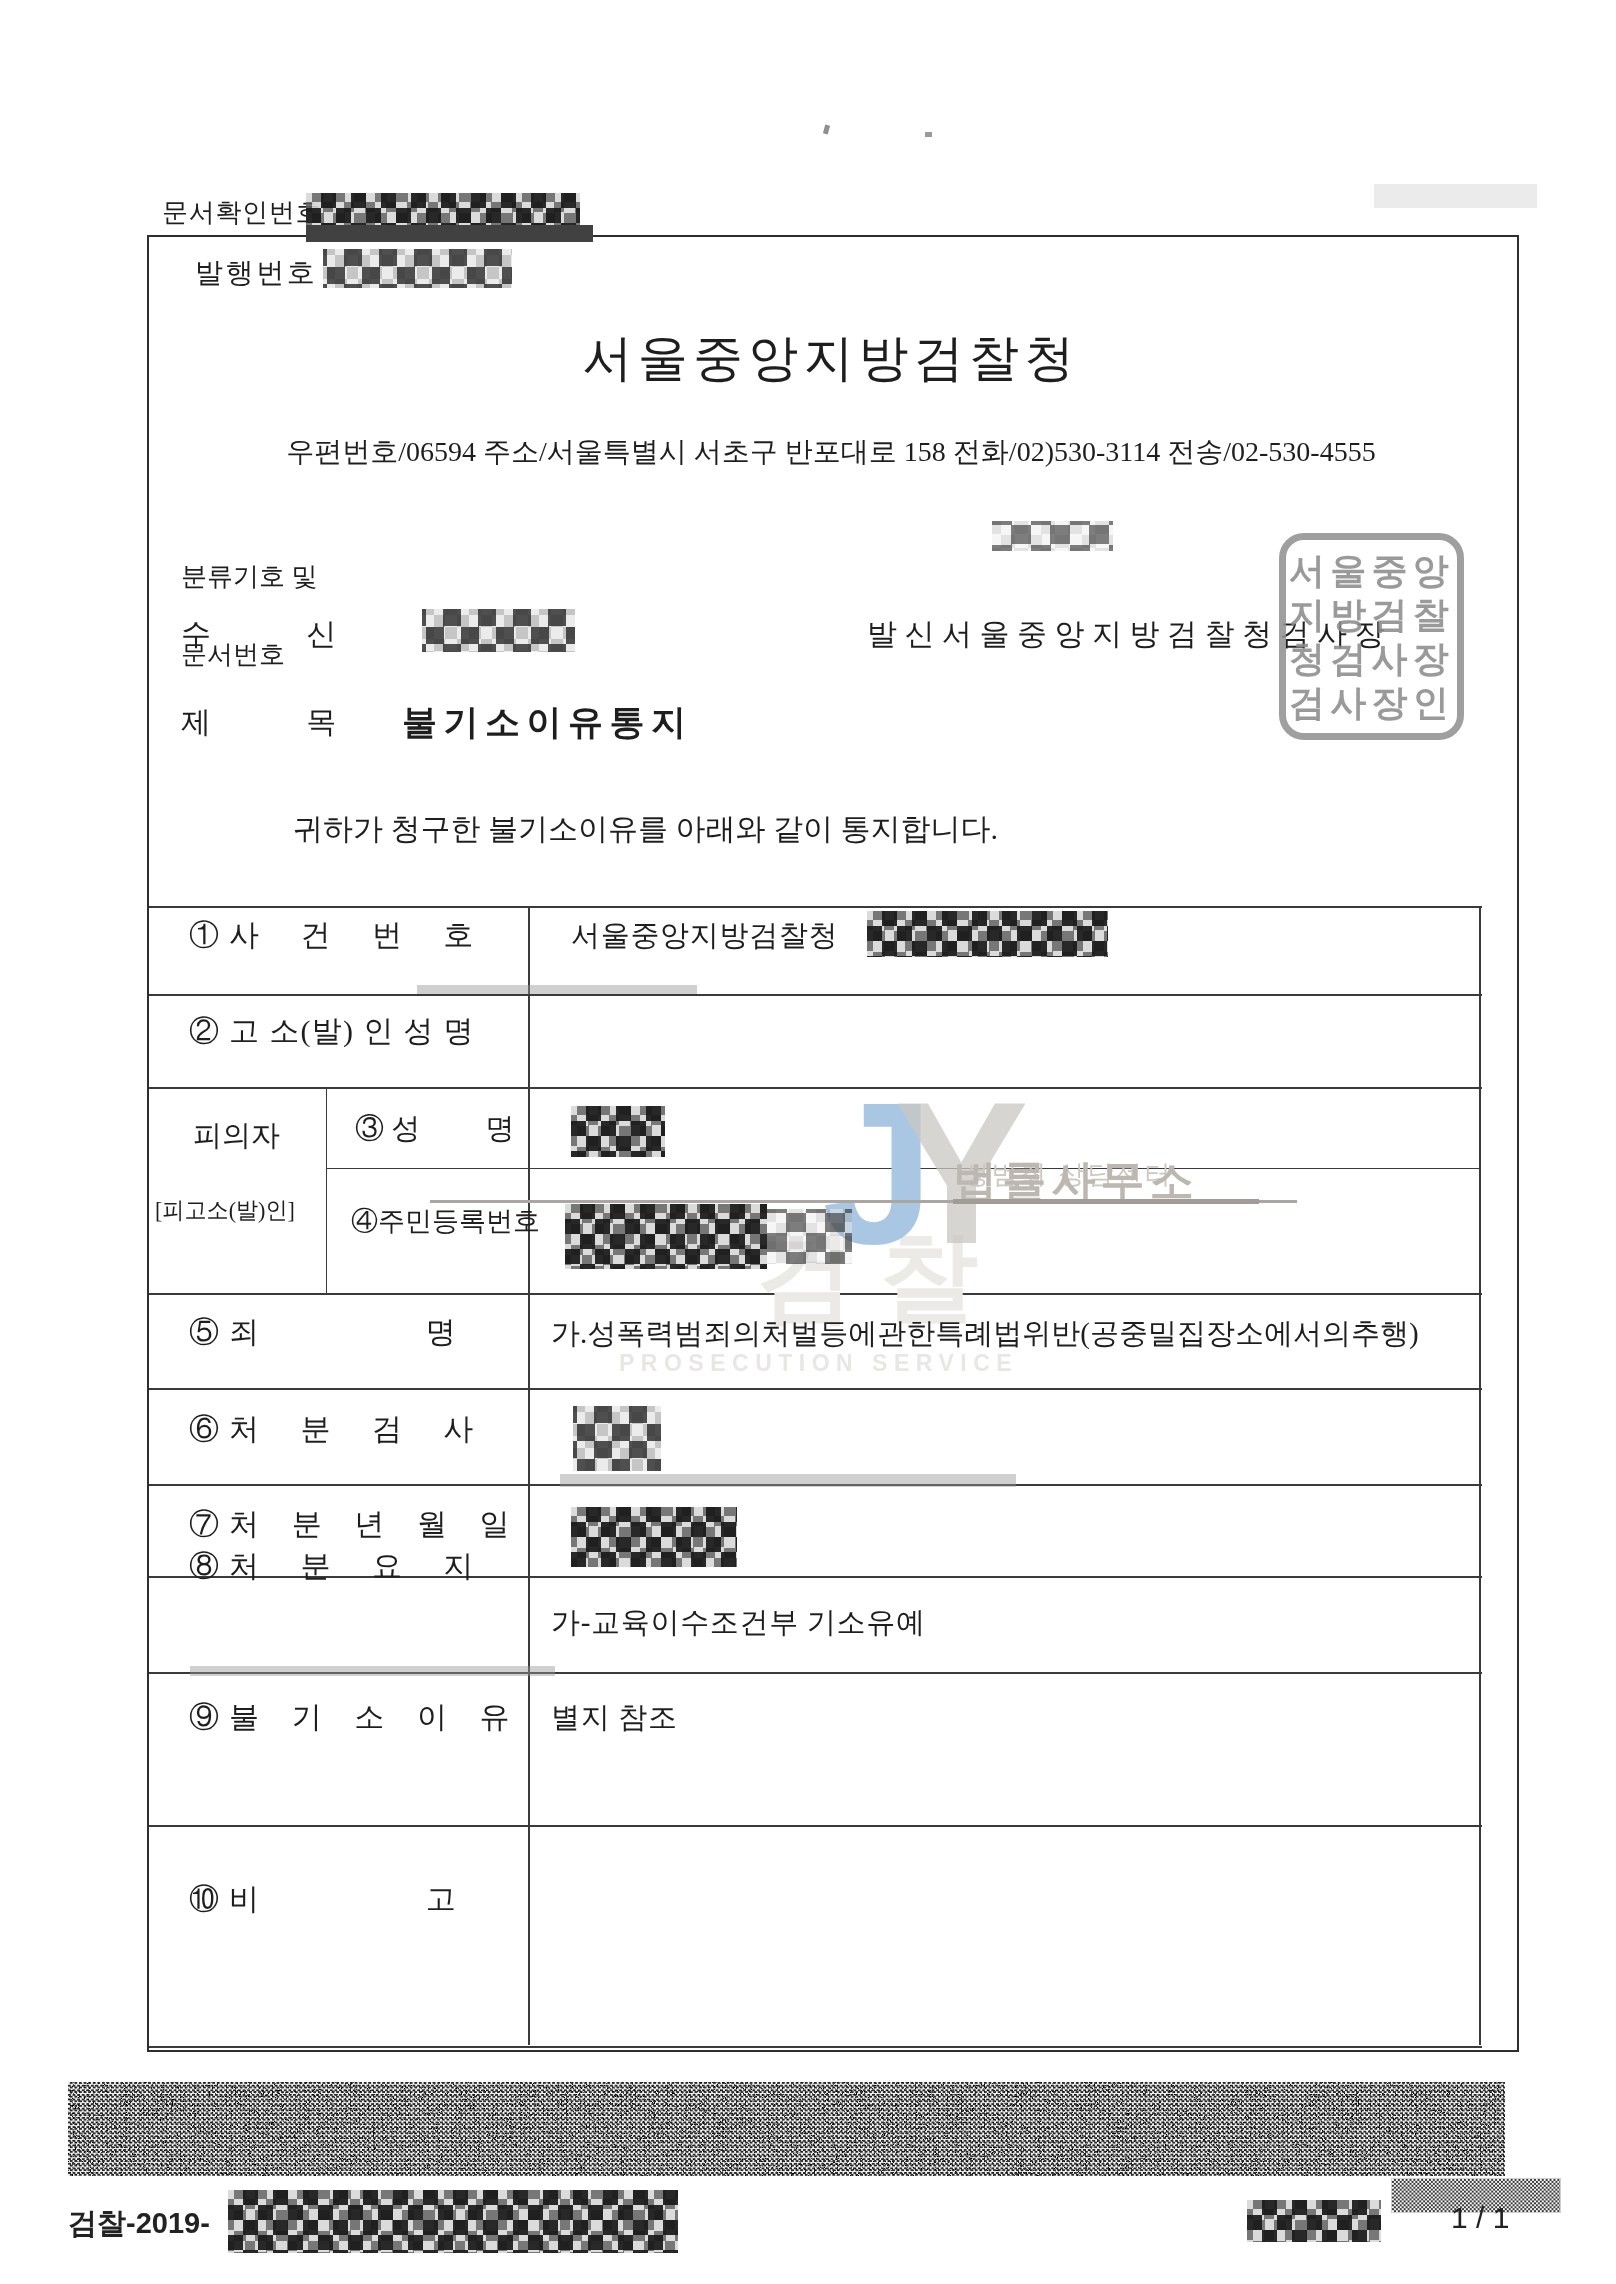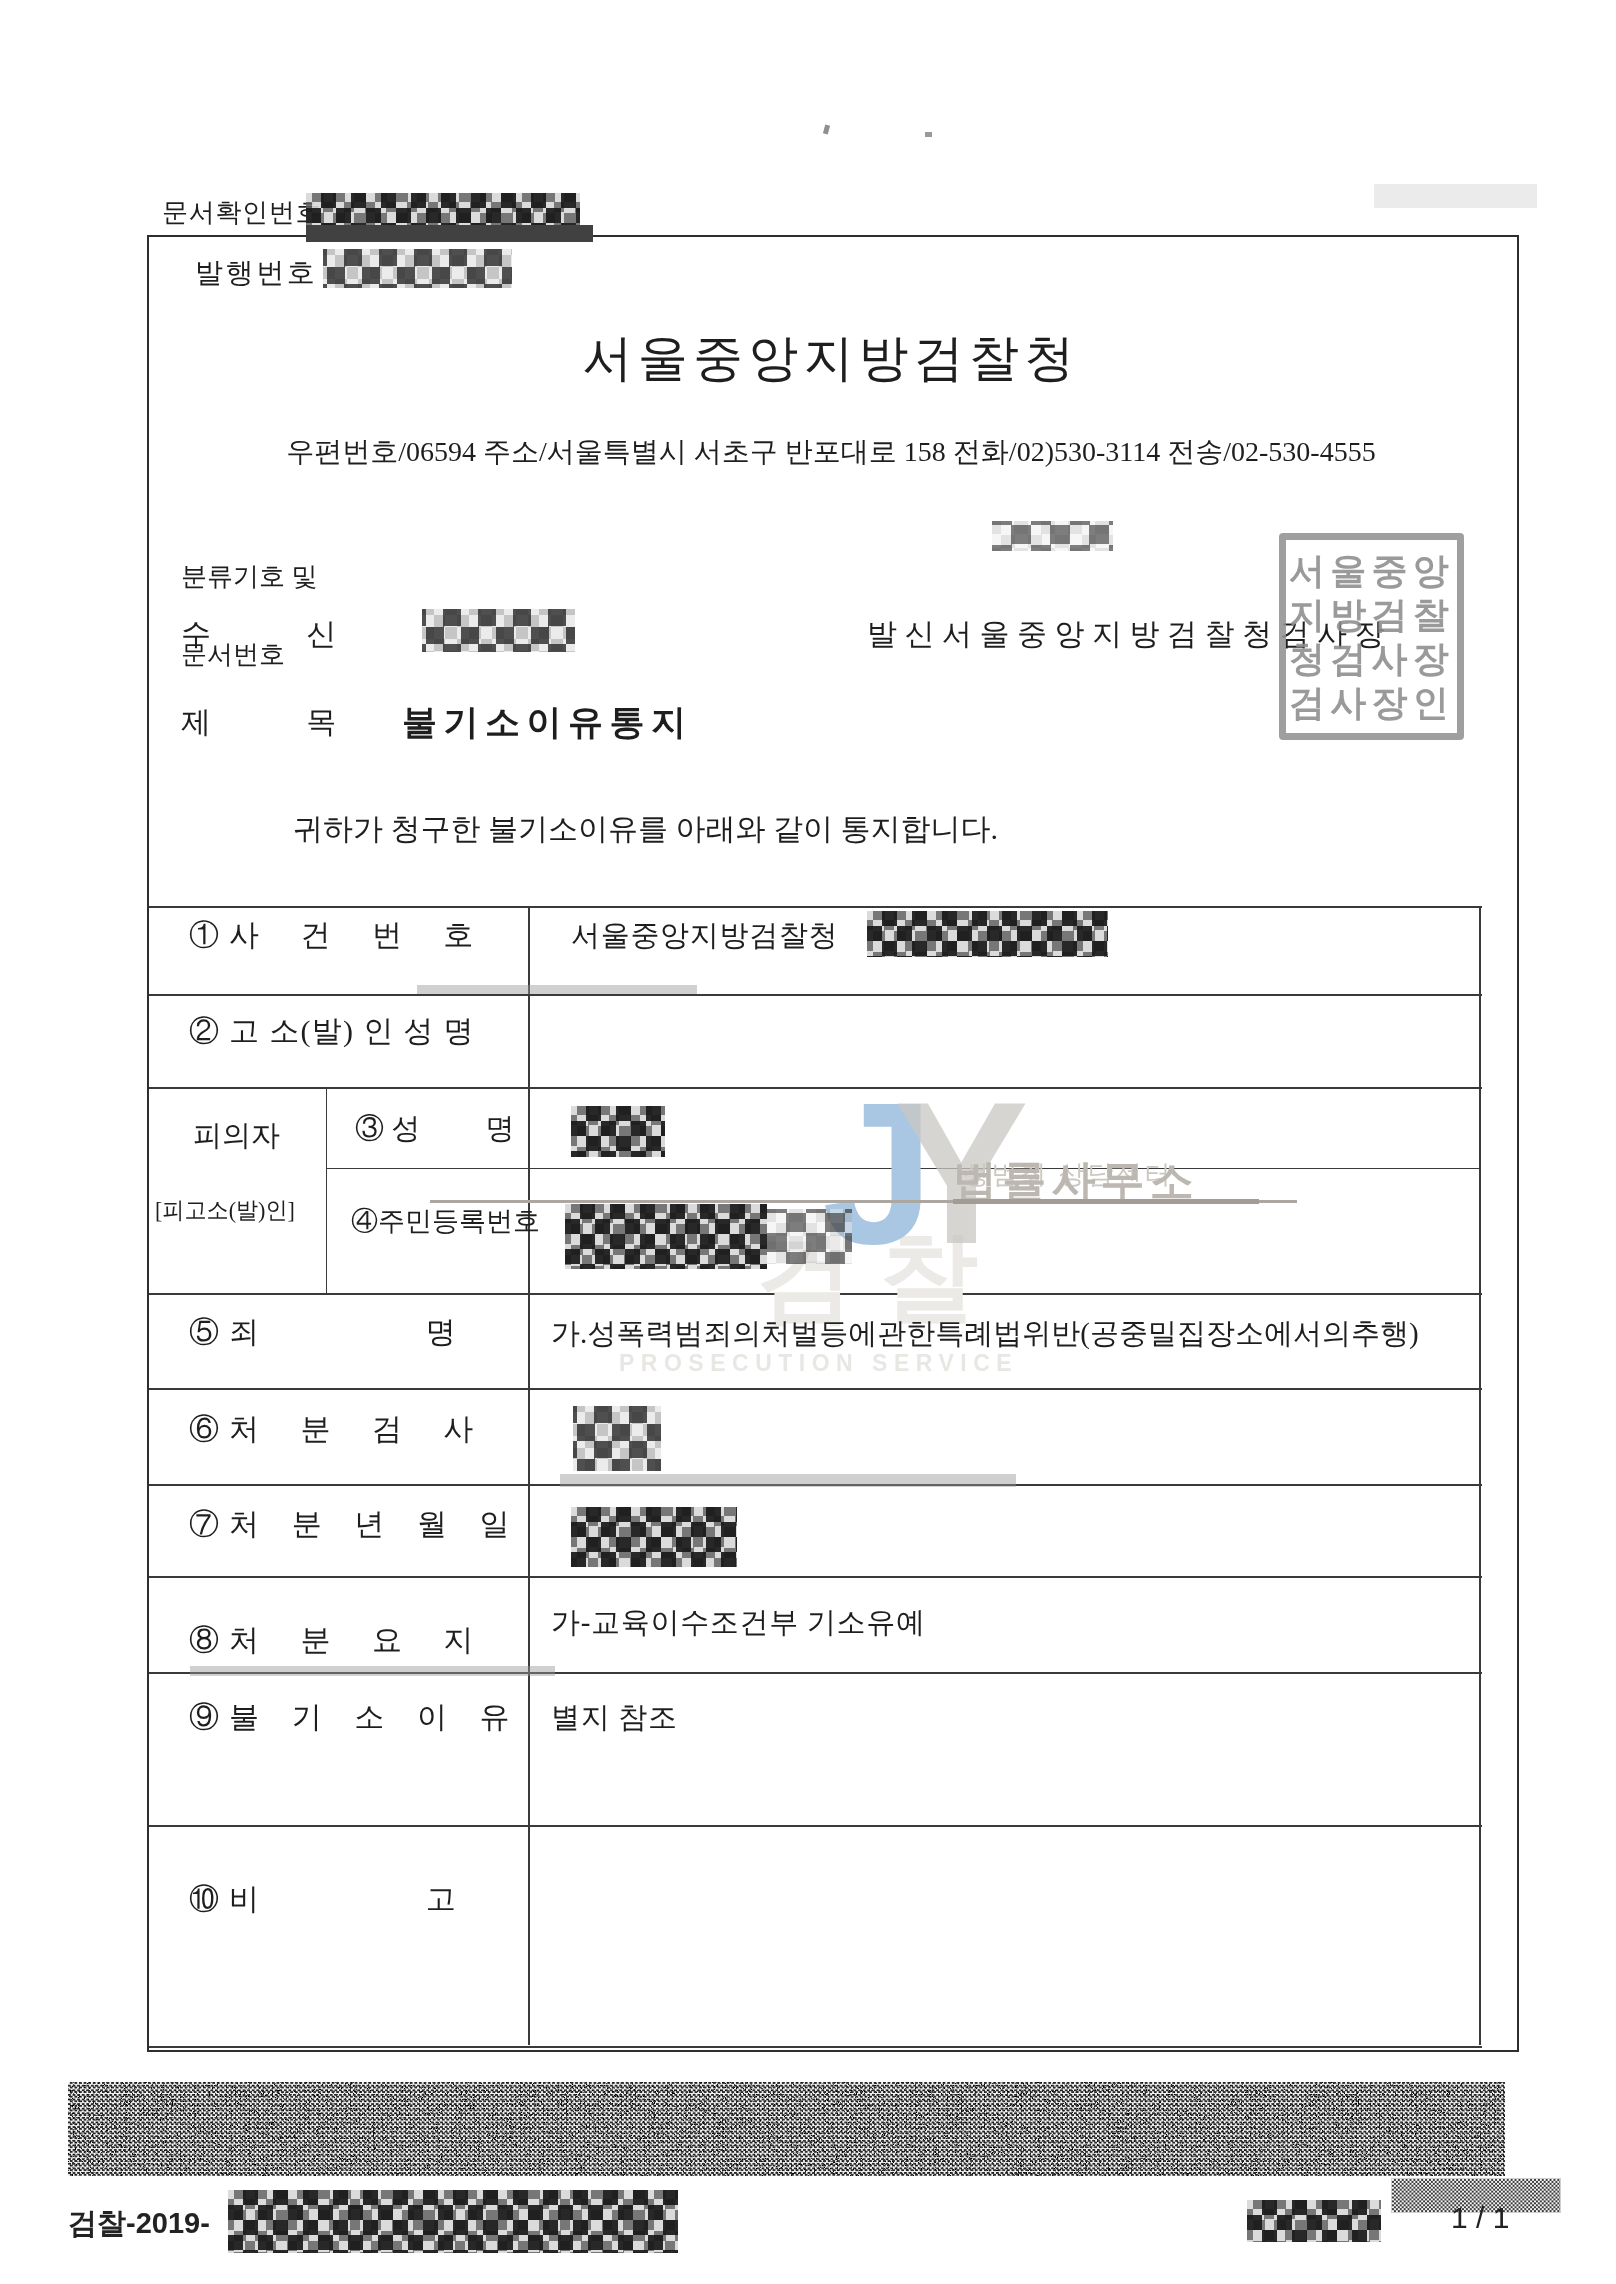--- a/index.html
+++ b/index.html
@@ -26,21 +26,21 @@
   .mx.light{background-image:
       repeating-conic-gradient(rgba(45,45,45,.6) 0 25%, rgba(0,0,0,0) 0 50%),
       repeating-conic-gradient(rgba(160,160,160,.3) 0 25%, rgba(235,235,235,.45) 0 50%);
       background-size:39px 39px,27px 27px;background-position:0 3.9px,9px 0;}
   .bar{position:absolute;background:#414141;}
   
   .lbl{font-size:30px;letter-spacing:1.3px;}
   .val{font-size:29px;letter-spacing:0.7px;}
   
   #stamp{position:absolute;left:1279px;top:533px;width:185px;height:207px;
-         border:7.2px solid #929292;border-radius:4px;box-sizing:border-box;
+         border:7.2px solid #929292;border-radius:25px;box-sizing:border-box;
          display:flex;flex-direction:column;justify-content:center;align-items:center;
          opacity:.88;z-index:6;background:transparent;}
   #stamp div{font-family:"Liberation Sans","DejaVu Sans",sans-serif;font-weight:700;
          font-size:36px;line-height:44px;letter-spacing:5.2px;color:#8d8d8d;white-space:pre;}
   
   .wm{position:absolute;z-index:1;}
   
   #noise-band{position:absolute;left:68px;top:2082px;width:1437px;height:94px;
       background-image:repeating-conic-gradient(#2a2a2a 0 25%, #f2f2f2 0 50%);
       background-size:4.6px 4.6px;z-index:2;}
@@ -135,21 +135,21 @@
 
   <span class="abs ser lbl" style="left:189px;top:1312px;z-index:5;">⑤ 죄　　　　　 명</span>
   <span class="abs ser" style="left:551px;top:1314px;font-size:29px;letter-spacing:0;z-index:5;">가.성폭력범죄의처벌등에관한특례법위반(공중밀집장소에서의추행)</span>
 
   <span class="abs ser lbl" style="left:189px;top:1409px;z-index:5;">⑥ 처　 분　 검　 사</span>
   <div class="mx mid" style="left:573px;top:1406px;width:88px;height:65px;z-index:4;"></div>
 
   <span class="abs ser lbl" style="left:189px;top:1504px;z-index:5;">⑦ 처　분　년　월　일</span>
   <div class="mx dark" style="left:571px;top:1507px;width:166px;height:60px;z-index:4;"></div>
 
-  <span class="abs ser lbl" style="left:189px;top:1620px;z-index:5;">⑧ 처　 분　 요　 지</span>
+  <span class="abs ser lbl" style="left:189px;top:1546px;z-index:5;">⑧ 처　 분　 요　 지</span>
   <span class="abs ser val" style="left:551px;top:1603px;z-index:5;">가-교육이수조건부 기소유예</span>
 
   <span class="abs ser lbl" style="left:189px;top:1697px;z-index:5;">⑨ 불　기　소　이　유</span>
   <span class="abs ser val" style="left:551px;top:1698px;z-index:5;">별지 참조</span>
 
   <span class="abs ser lbl" style="left:189px;top:1879px;z-index:5;">⑩ 비　　　　　 고</span>
 
   <div id="stamp">
     <div>서울중앙</div>
     <div>지방검찰</div>

